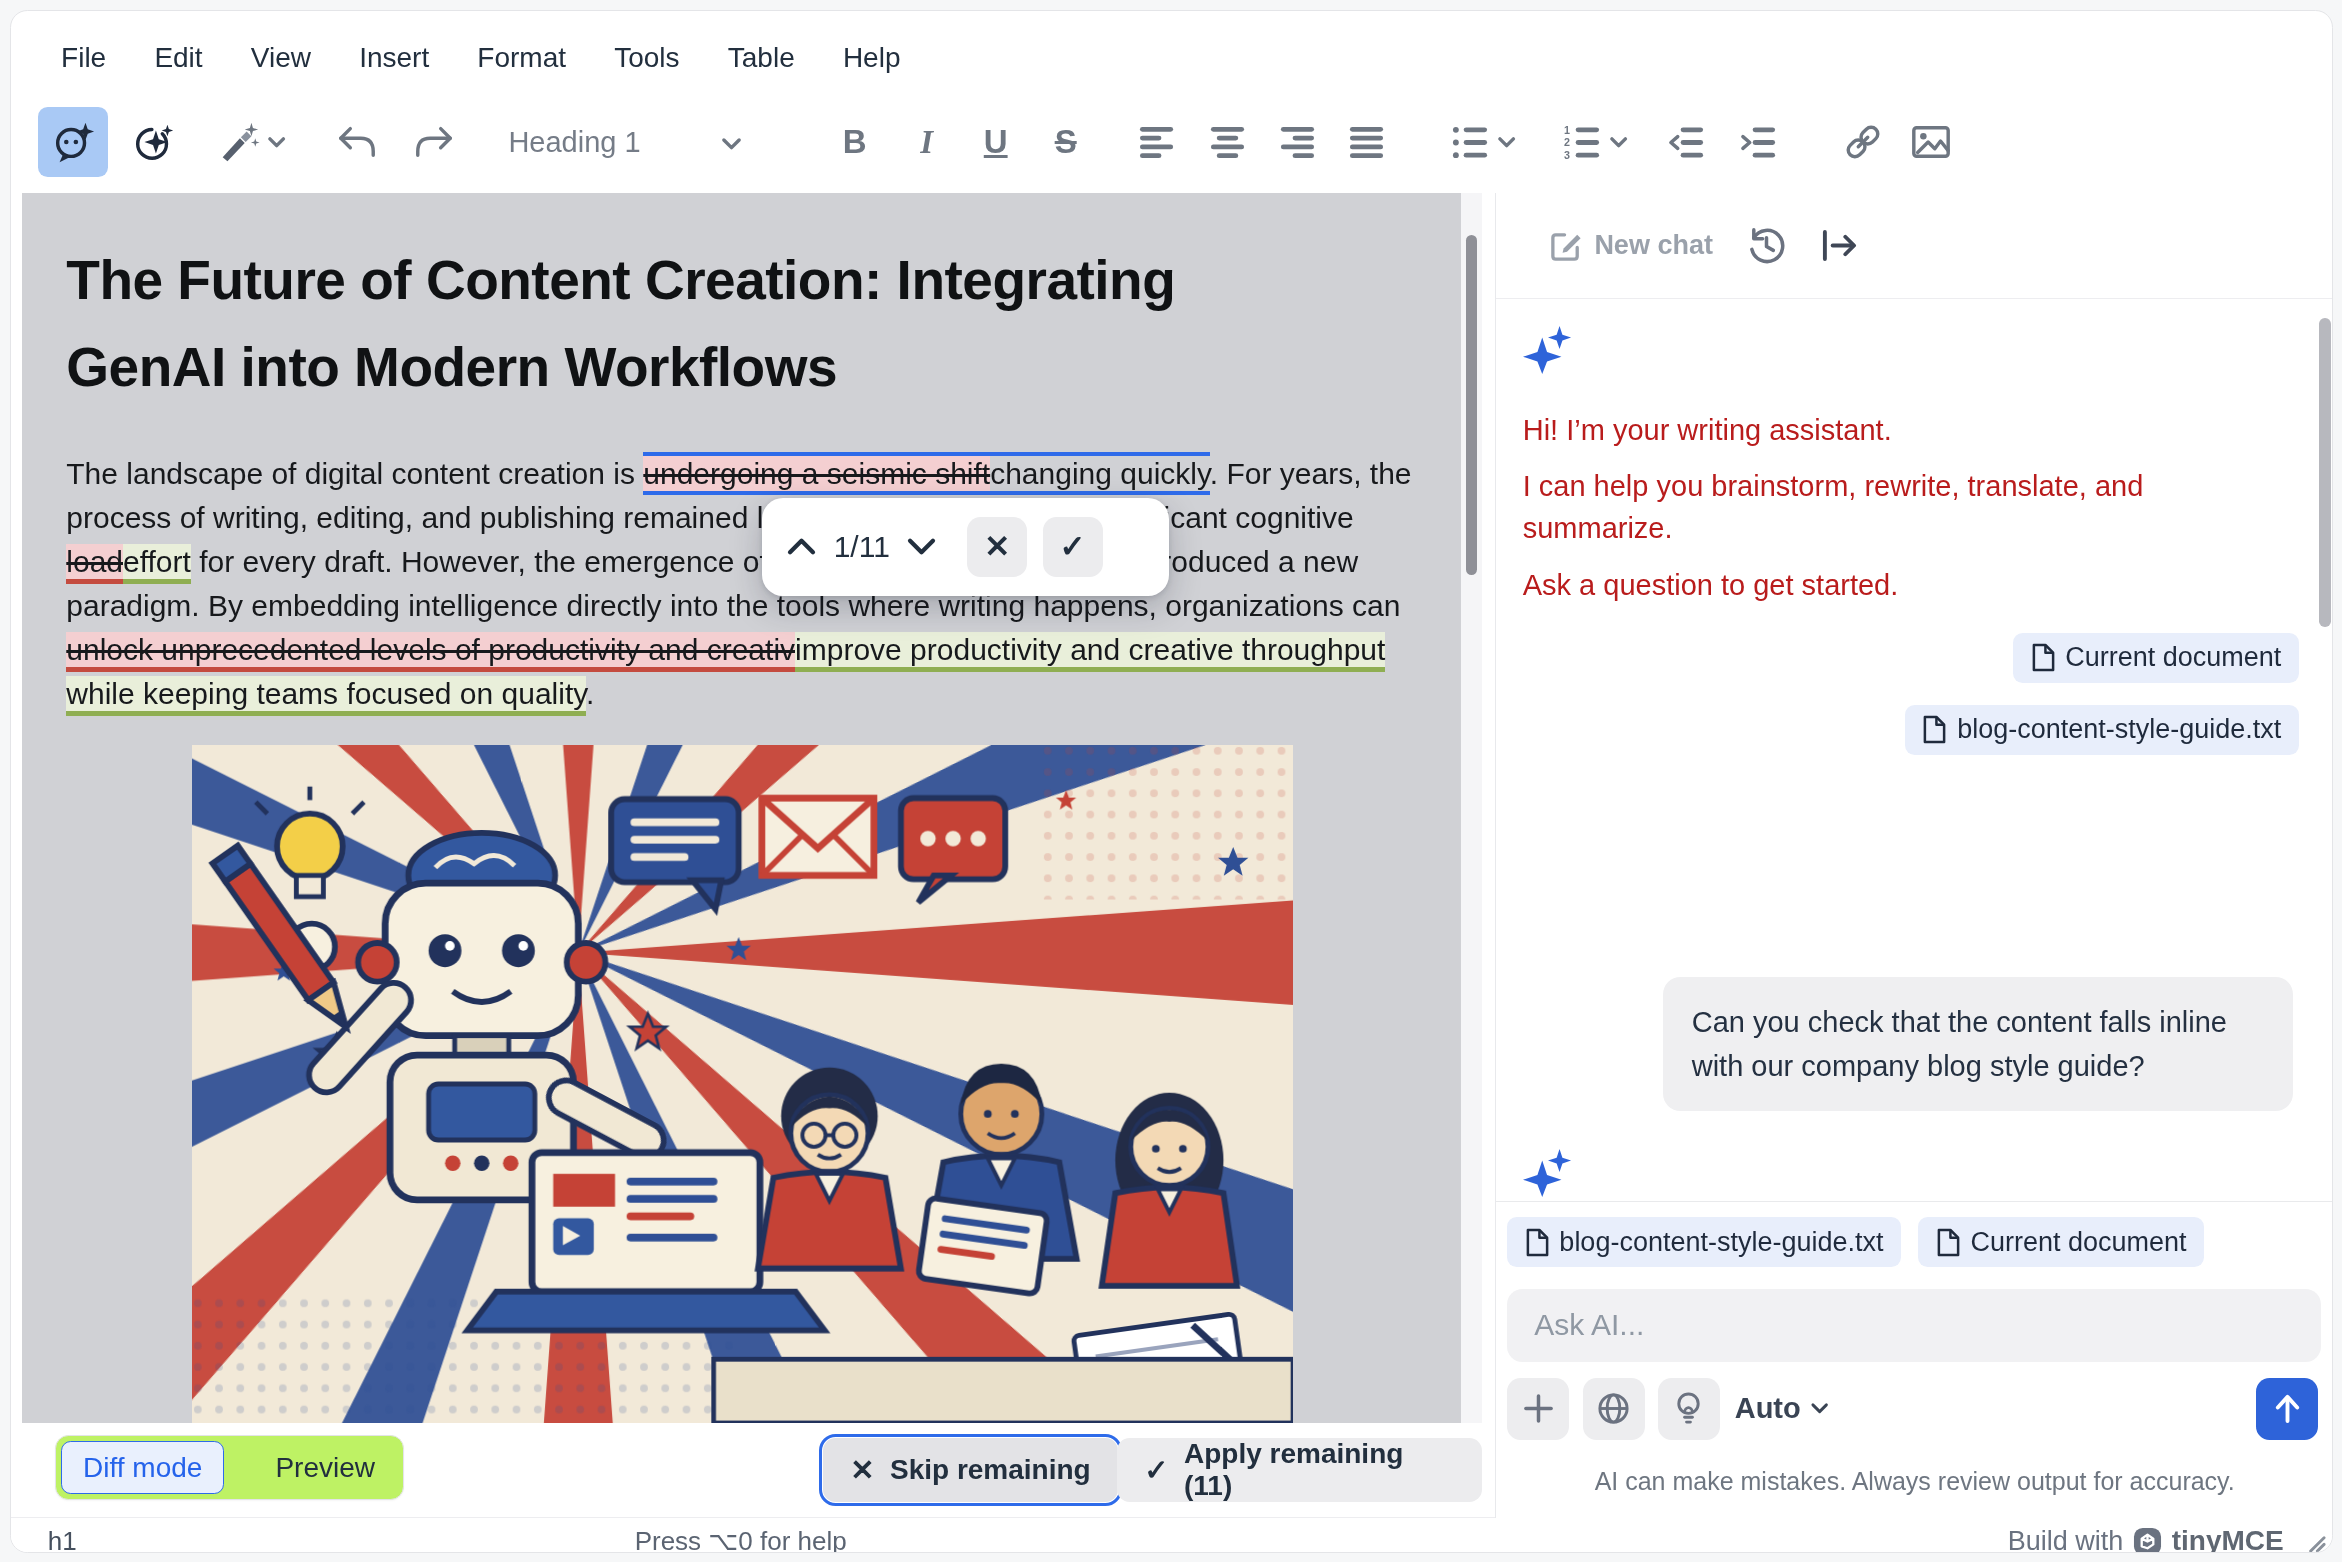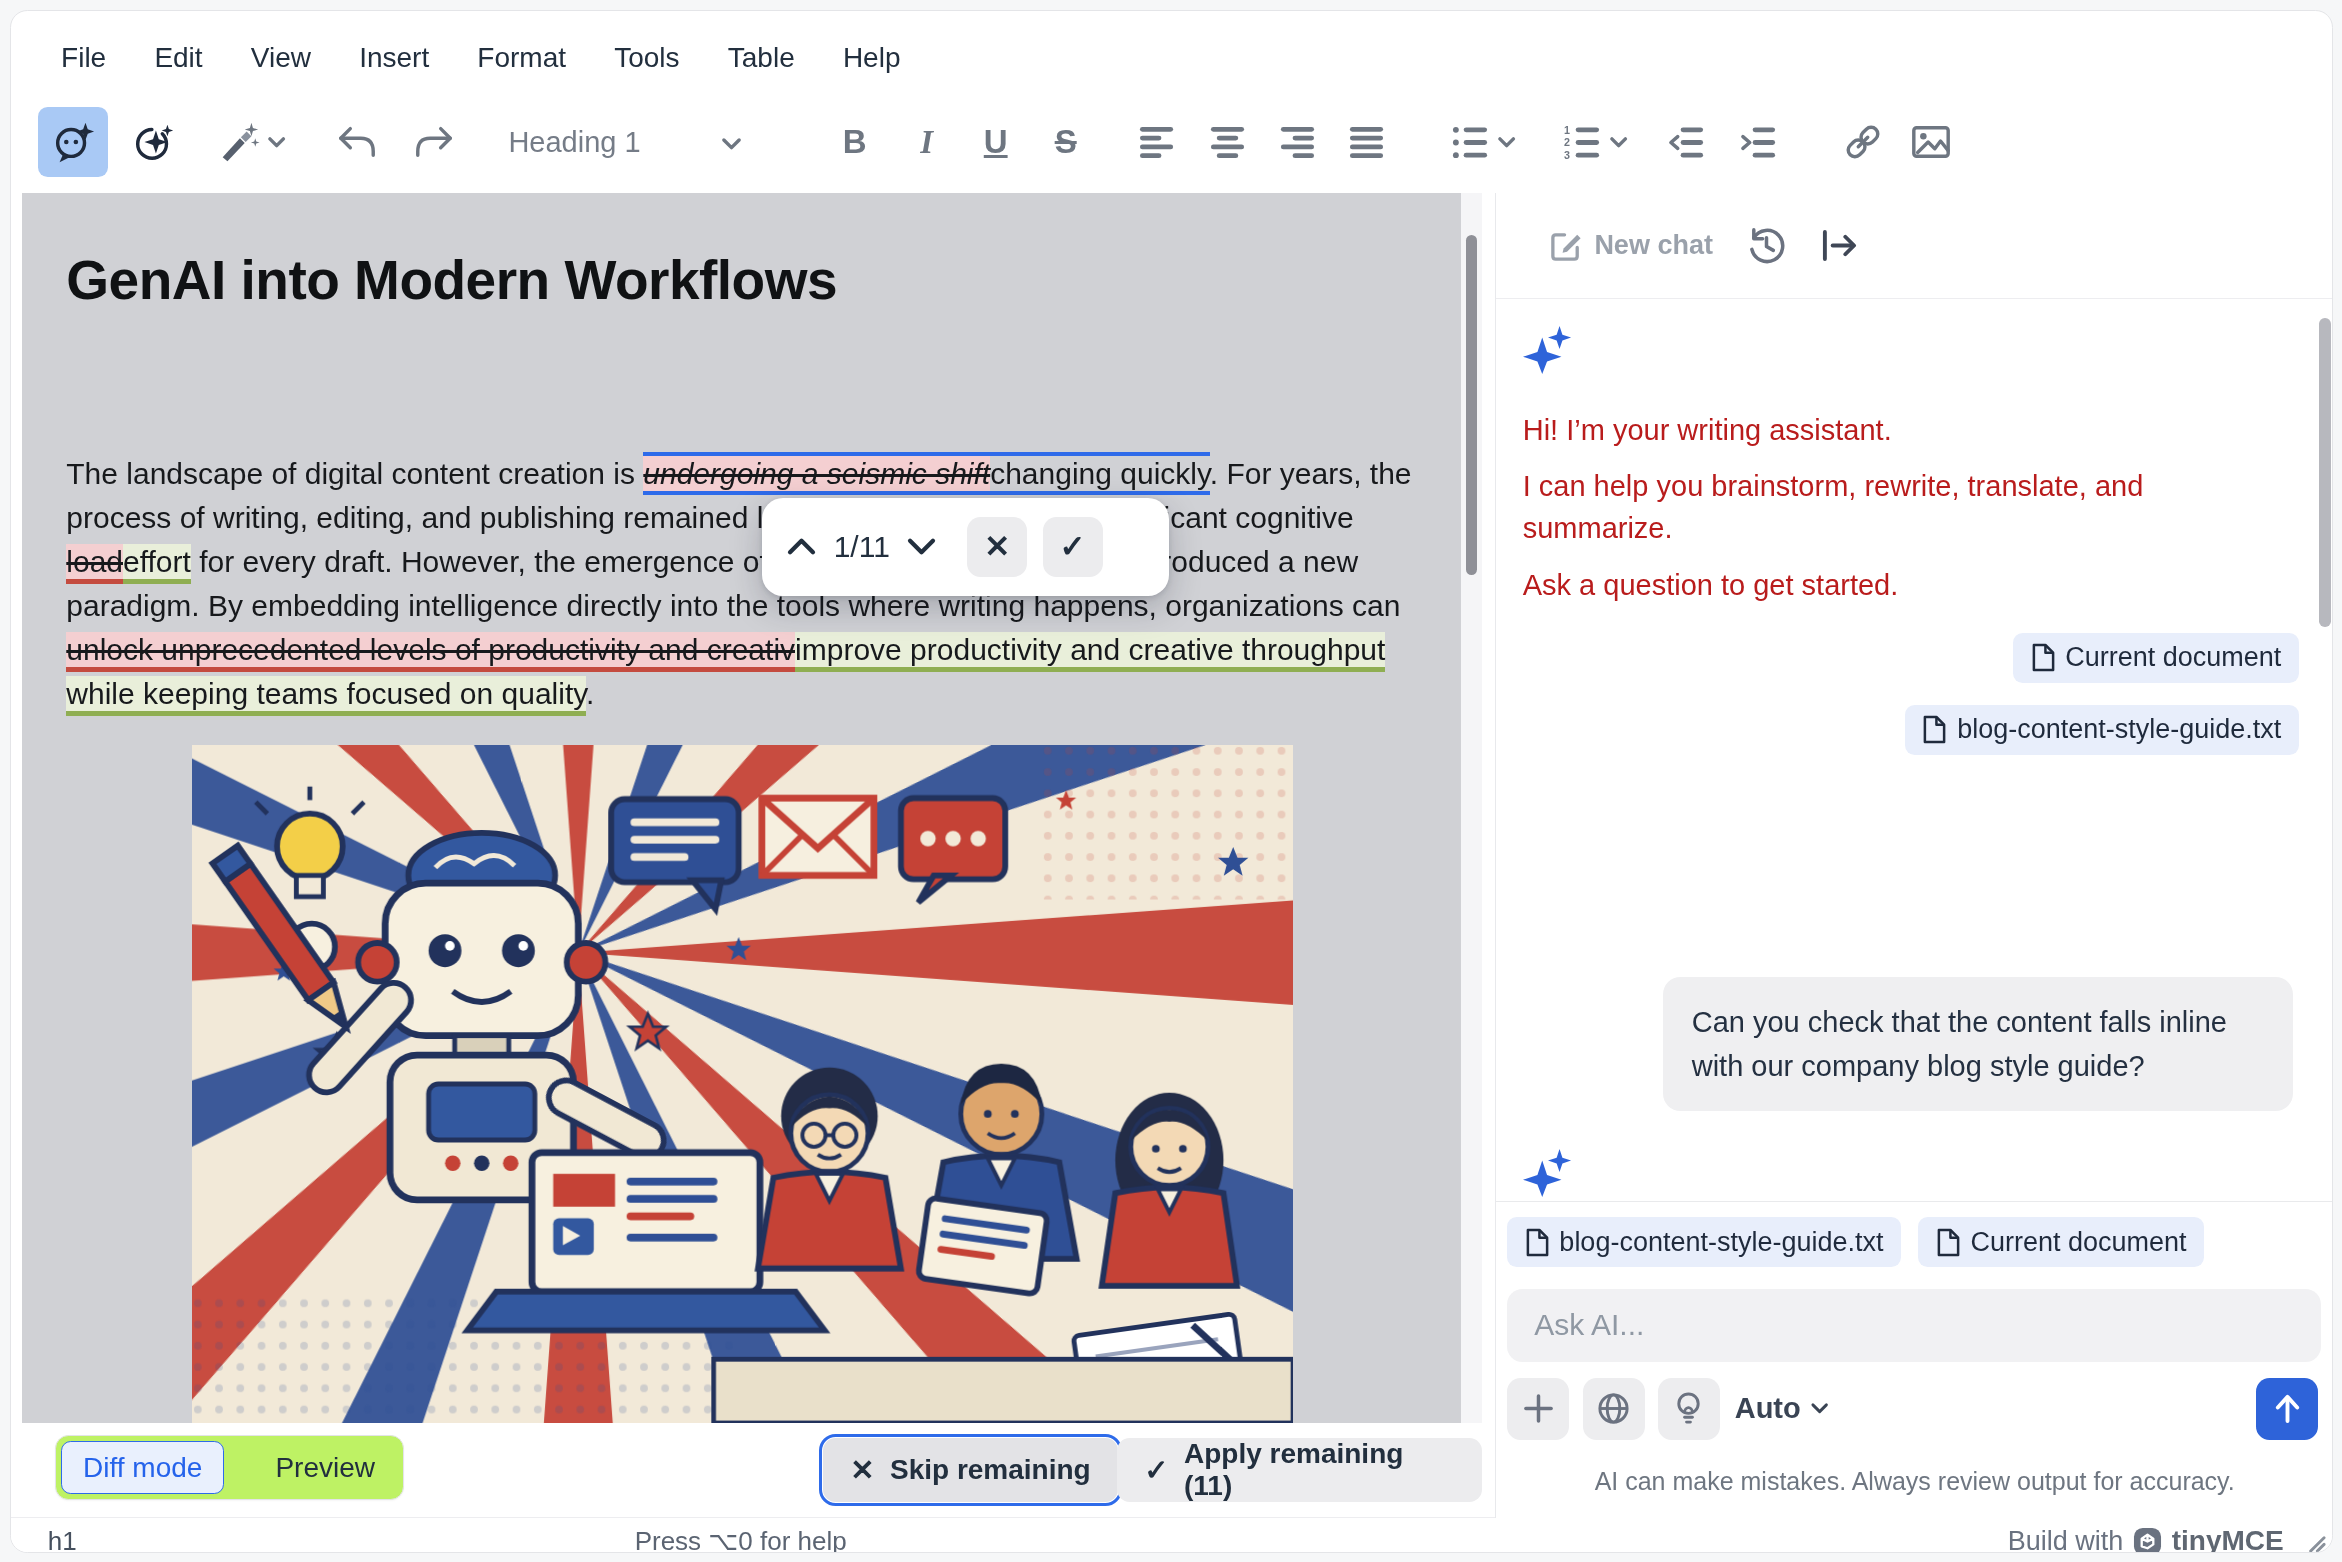--- a/index.html
+++ b/index.html
@@ -32,21 +32,21 @@
     background:#d0d1d5; overflow:hidden; }
   #doc-title { position:absolute; left:44px; top:44px; font-size:55px; line-height:87px;
     font-weight:800; color:#101214; letter-spacing:-0.5px; white-space:nowrap; }
   #doc-paragraph { position:absolute; left:44px; top:259px; width:1363px; font-size:30px;
     line-height:44px; color:#17191c; }
   .diff-del { background:#f4cfd1; text-decoration:line-through; text-decoration-thickness:2.9px;
     border-bottom:5.8px solid #c44b3f; padding:1px 0;
     -webkit-box-decoration-break:clone; box-decoration-break:clone; }
   .diff-ins { background:#e9efda; border-bottom:5.8px solid #8fae52; padding:1px 0;
     -webkit-box-decoration-break:clone; box-decoration-break:clone; }
-  .diff-del.active { border-top:4.8px solid #2e6bea; border-bottom:4.8px solid #2e6bea;font-style:italic; }
+  .diff-del.active { border-top:4.8px solid #2e6bea; border-bottom:4.8px solid #2e6bea; }
   .diff-ins.active { background:transparent; border-top:4.8px solid #2e6bea; border-bottom:4.8px solid #2e6bea; }
 
   #doc-image { position:absolute; left:170px; top:552px; width:1101px; height:678px; }
 
   
   #diff-popup { position:absolute; left:740px; top:305px; width:407px; height:98px; background:#fff;
     border-radius:21px; box-shadow:0 11.6px 33px rgba(20,24,40,.22), 0 1.9px 5.8px rgba(20,24,40,.12);
     display:flex; align-items:center; padding:0 23px; gap:15.4px; z-index:5; }
   #diff-counter { font-size:30px; color:#222f3e; }
   .popup-sq { width:60px; height:60px; border-radius:13.5px; background:#ececee; display:flex;
@@ -316,20 +316,21 @@
           <rect class="tool-stroke" x="4" y="7" width="36" height="30" rx="3"></rect>
           <circle class="tool-fill" cx="14" cy="16" r="3.4"></circle>
           <path class="tool-stroke" d="M8 33 L19 22 L26 29 L32 21 L40 31"></path>
         </svg>
       </span>
     </div>
   </div>
 
   <div id="editor-pane">
     <h1 id="doc-title">
+      <div>The Future of Content Creation: Integrating</div>
       <div>GenAI into Modern Workflows</div>
     </h1>
     <p id="doc-paragraph"><span>The landscape of digital content creation is </span><span class="diff-del active">undergoing a seismic shift</span><span class="diff-ins active">changing quickly</span><span>. For years, the process of writing, editing, and publishing remained largely manual, requiring significant cognitive </span><span class="diff-del">load</span><span class="diff-ins">effort</span><span> for every draft. However, the emergence of generative AI (GenAI) has introduced a new paradigm. By embedding intelligence directly into the tools where writing happens, organizations can </span><span class="diff-del">unlock unprecedented levels of productivity and creativ</span><span class="diff-ins">improve productivity and creative throughput while keeping teams focused on quality</span><span>.</span></p>
 
     <svg id="doc-image" viewBox="0 0 1140 702" preserveAspectRatio="xMidYMin slice">
       <defs>
         <pattern id="dotsR" width="22" height="22" patternUnits="userSpaceOnUse">
           <circle cx="6" cy="6" r="4" fill="#c54236"></circle>
         </pattern>
         <pattern id="dotsB" width="22" height="22" patternUnits="userSpaceOnUse">

